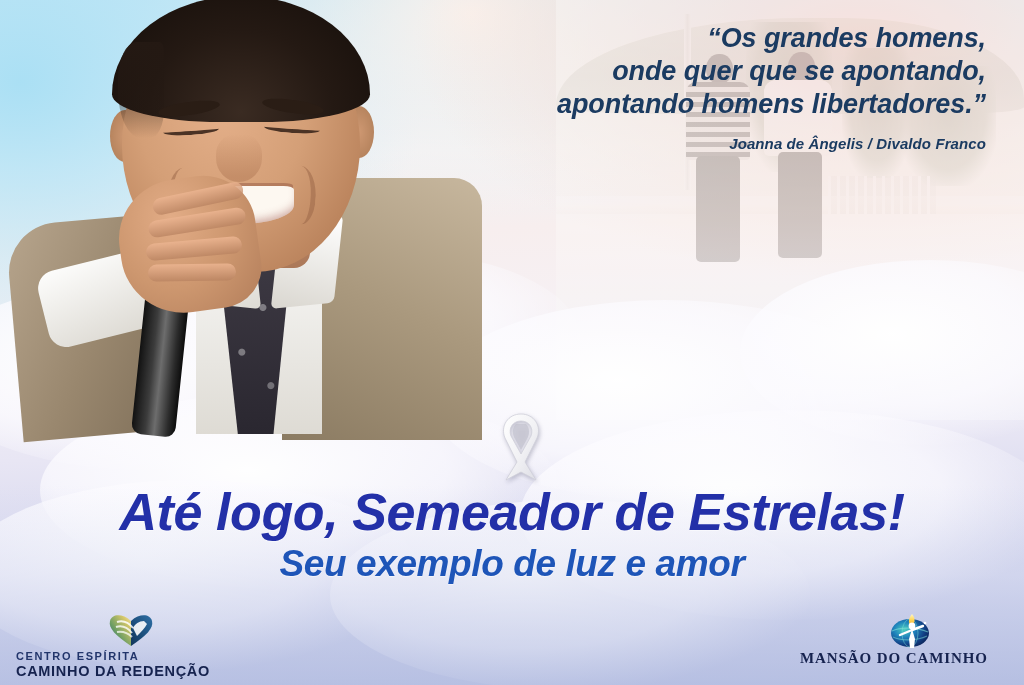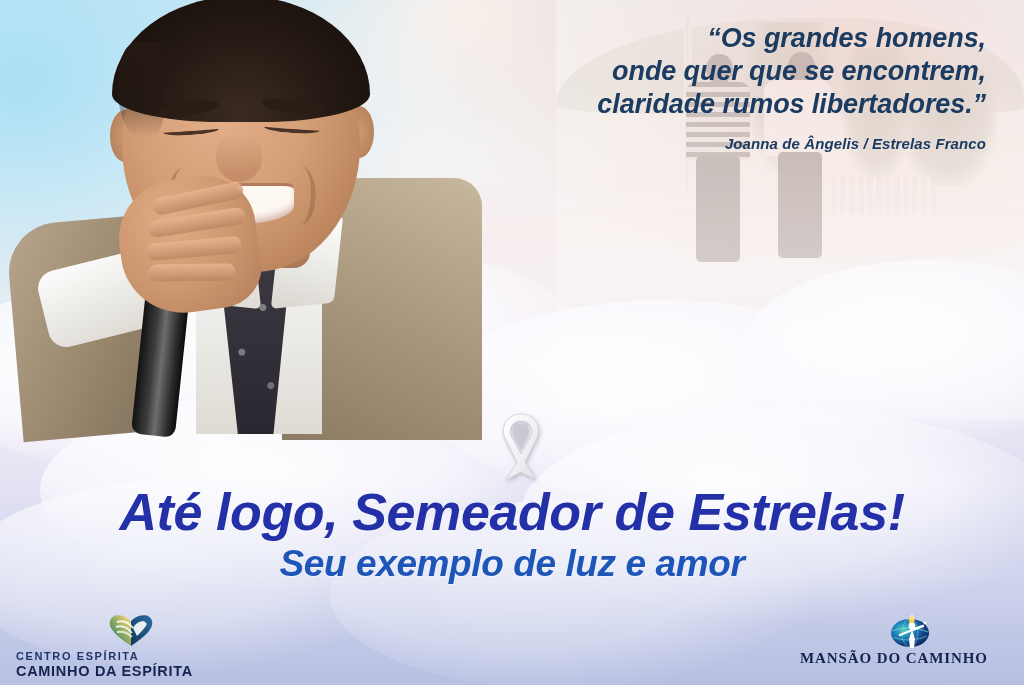--- a/index.html
+++ b/index.html
@@ -279,23 +279,23 @@
     <div class="pt-mic-head"></div>
     <div class="pt-hand"></div>
     <div class="pt-finger" style="left:152px; top:198px; width:92px; transform:rotate(-12deg);"></div>
     <div class="pt-finger" style="left:148px; top:222px; width:98px; transform:rotate(-9deg);"></div>
     <div class="pt-finger" style="left:146px; top:248px; width:96px; transform:rotate(-5deg);"></div>
     <div class="pt-finger" style="left:148px; top:272px; width:88px; transform:rotate(-1deg);"></div>
   </div>
 
   <div class="quote-block">
     <div class="quote-line">“Os grandes homens,</div>
-    <div class="quote-line">onde quer que se encontrem,</div>
-    <div class="quote-line">claridade rumos libertadores.”</div>
-    <div class="quote-author">Joanna de Ângelis / Estrelas Franco</div>
+    <div class="quote-line">onde quer que se apontando,</div>
+    <div class="quote-line">apontando homens libertadores.”</div>
+    <div class="quote-author">Joanna de Ângelis / Divaldo Franco</div>
   </div>
 
   <div class="ribbon">
     <svg width="70" height="74" viewBox="0 0 70 74">
       <defs>
         <linearGradient id="rb" x1="0" y1="0" x2="1" y2="1">
           <stop offset="0%" stop-color="#ffffff"></stop>
           <stop offset="55%" stop-color="#f1f1f4"></stop>
           <stop offset="100%" stop-color="#dcdce4"></stop>
         </linearGradient>
@@ -329,21 +329,21 @@
         </defs>
         <path d="M25 34 C10 24 2 16 4 9 C6 2 16 1 25 9 Z" fill="url(#hl)"></path>
         <path d="M25 34 C40 24 48 16 46 9 C44 2 34 1 25 9 Z" fill="url(#hr)"></path>
         <path d="M11 10 C17 8 23 11 27 16" stroke="#ffffff" stroke-width="2" fill="none" opacity=".85"></path>
         <path d="M10 15 C16 13 22 16 26 21" stroke="#ffffff" stroke-width="2" fill="none" opacity=".8"></path>
         <path d="M11 20 C17 19 22 21 26 25" stroke="#ffffff" stroke-width="2" fill="none" opacity=".72"></path>
         <path d="M38 9 C33 9 29 12 27 16 L31 24 C35 20 39 16 41 12 Z" fill="#ffffff" opacity=".9"></path>
       </svg>
     </div>
     <div class="logo-line1">CENTRO ESPÍRITA</div>
-    <div class="logo-line2">CAMINHO DA ESPÍRITA</div>
+    <div class="logo-line2">CAMINHO DA REDENÇÃO</div>
   </div>
 
   <div class="logo logo-right">
     <div class="logo-mark">
       <svg width="54" height="38" viewBox="0 0 54 38">
         <defs>
           <radialGradient id="gl" cx="35%" cy="38%" r="72%">
             <stop offset="0%" stop-color="#4fd0c0"></stop>
             <stop offset="38%" stop-color="#1f84bc"></stop>
             <stop offset="75%" stop-color="#123f84"></stop>

